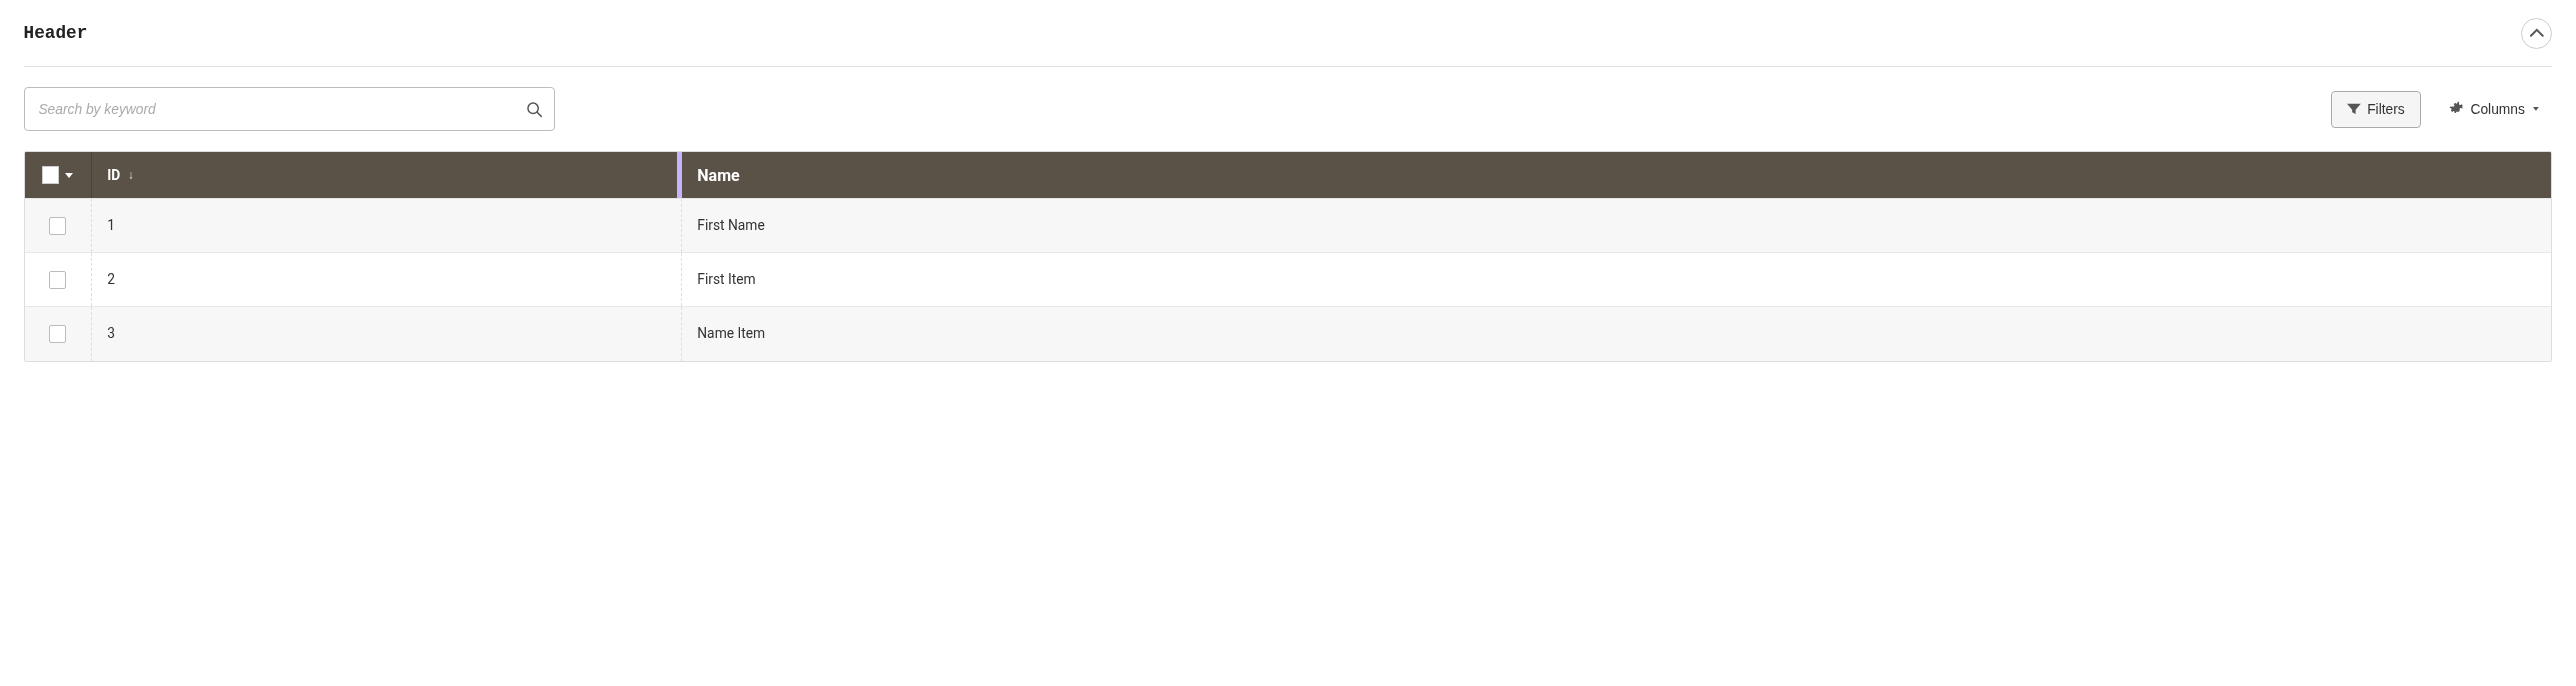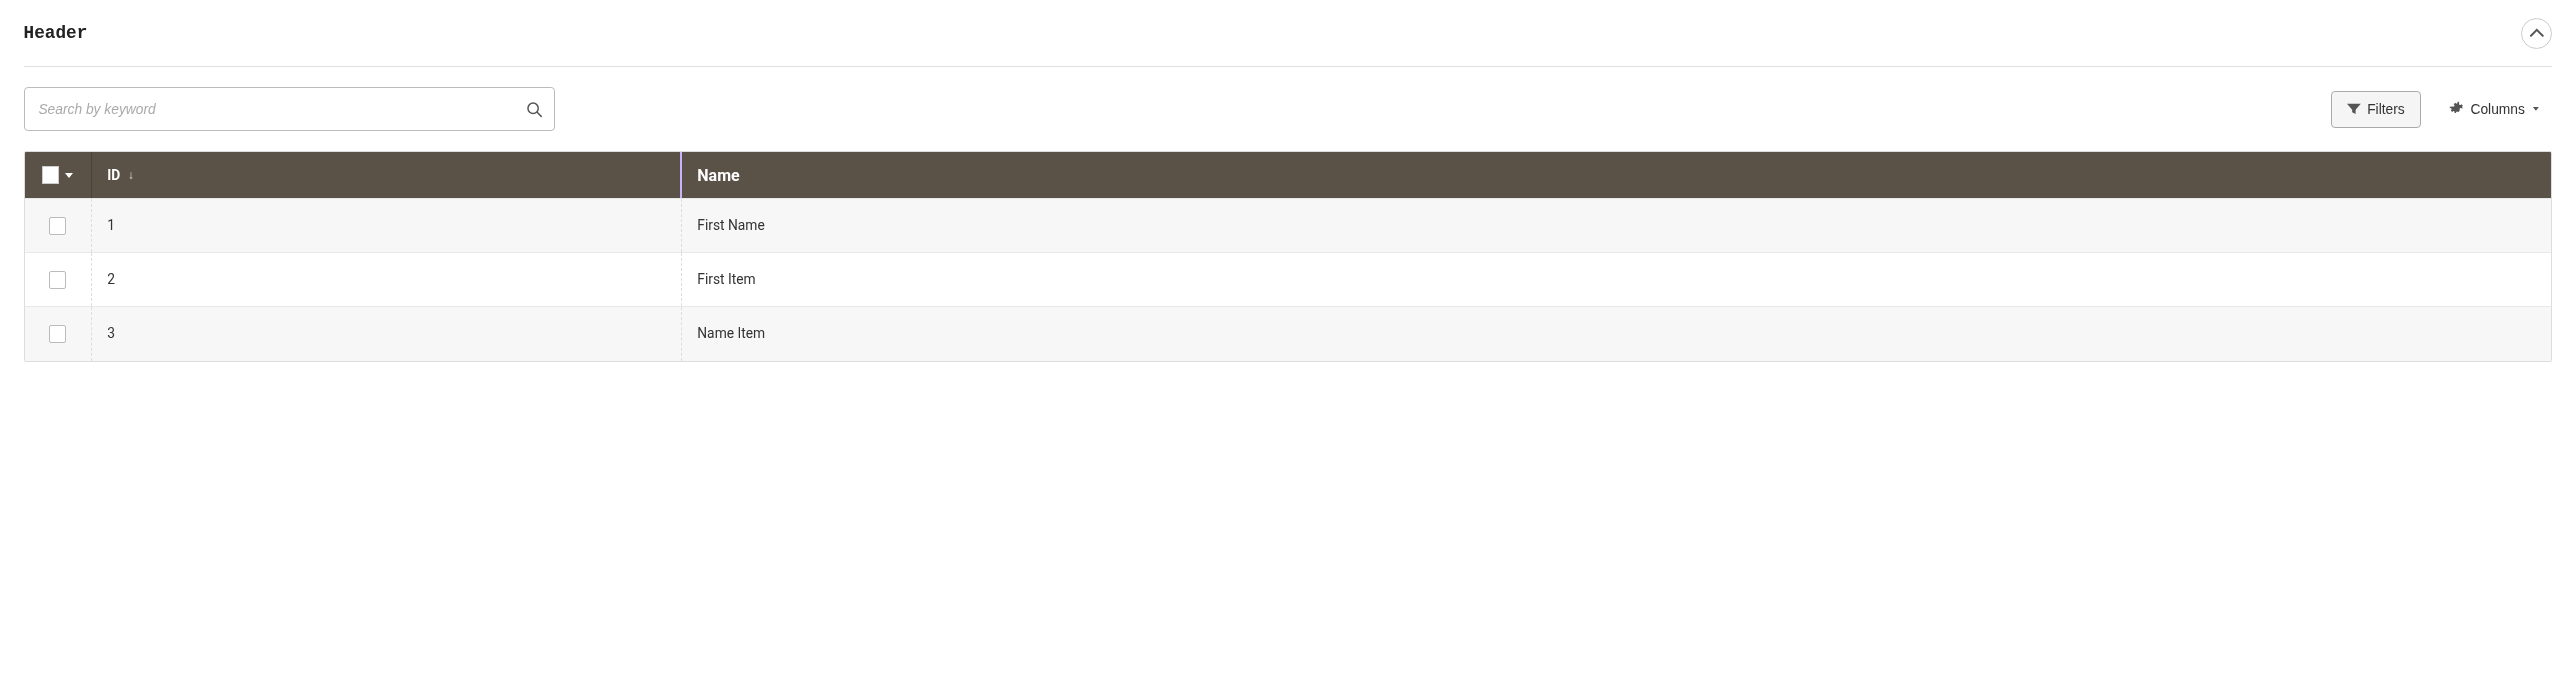--- a/index.html
+++ b/index.html
@@ -182,21 +182,21 @@
     }
 
     .th-id {
       flex: 0 0 590px;
       padding: 13.8px 15.7px;
       font-weight: 700;
       font-size: 13.8px;
       display: flex;
       align-items: center;
       gap: 7.9px;
-      border-right: 2px solid #c4b5fd;
+      border-right: 5px solid #c4b5fd;
     }
 
     .sort-icon {
       font-size: 11.8px;
       opacity: 0.8;
     }
 
     .th-name {
       flex: 1;
       padding: 13.8px 15.7px;

